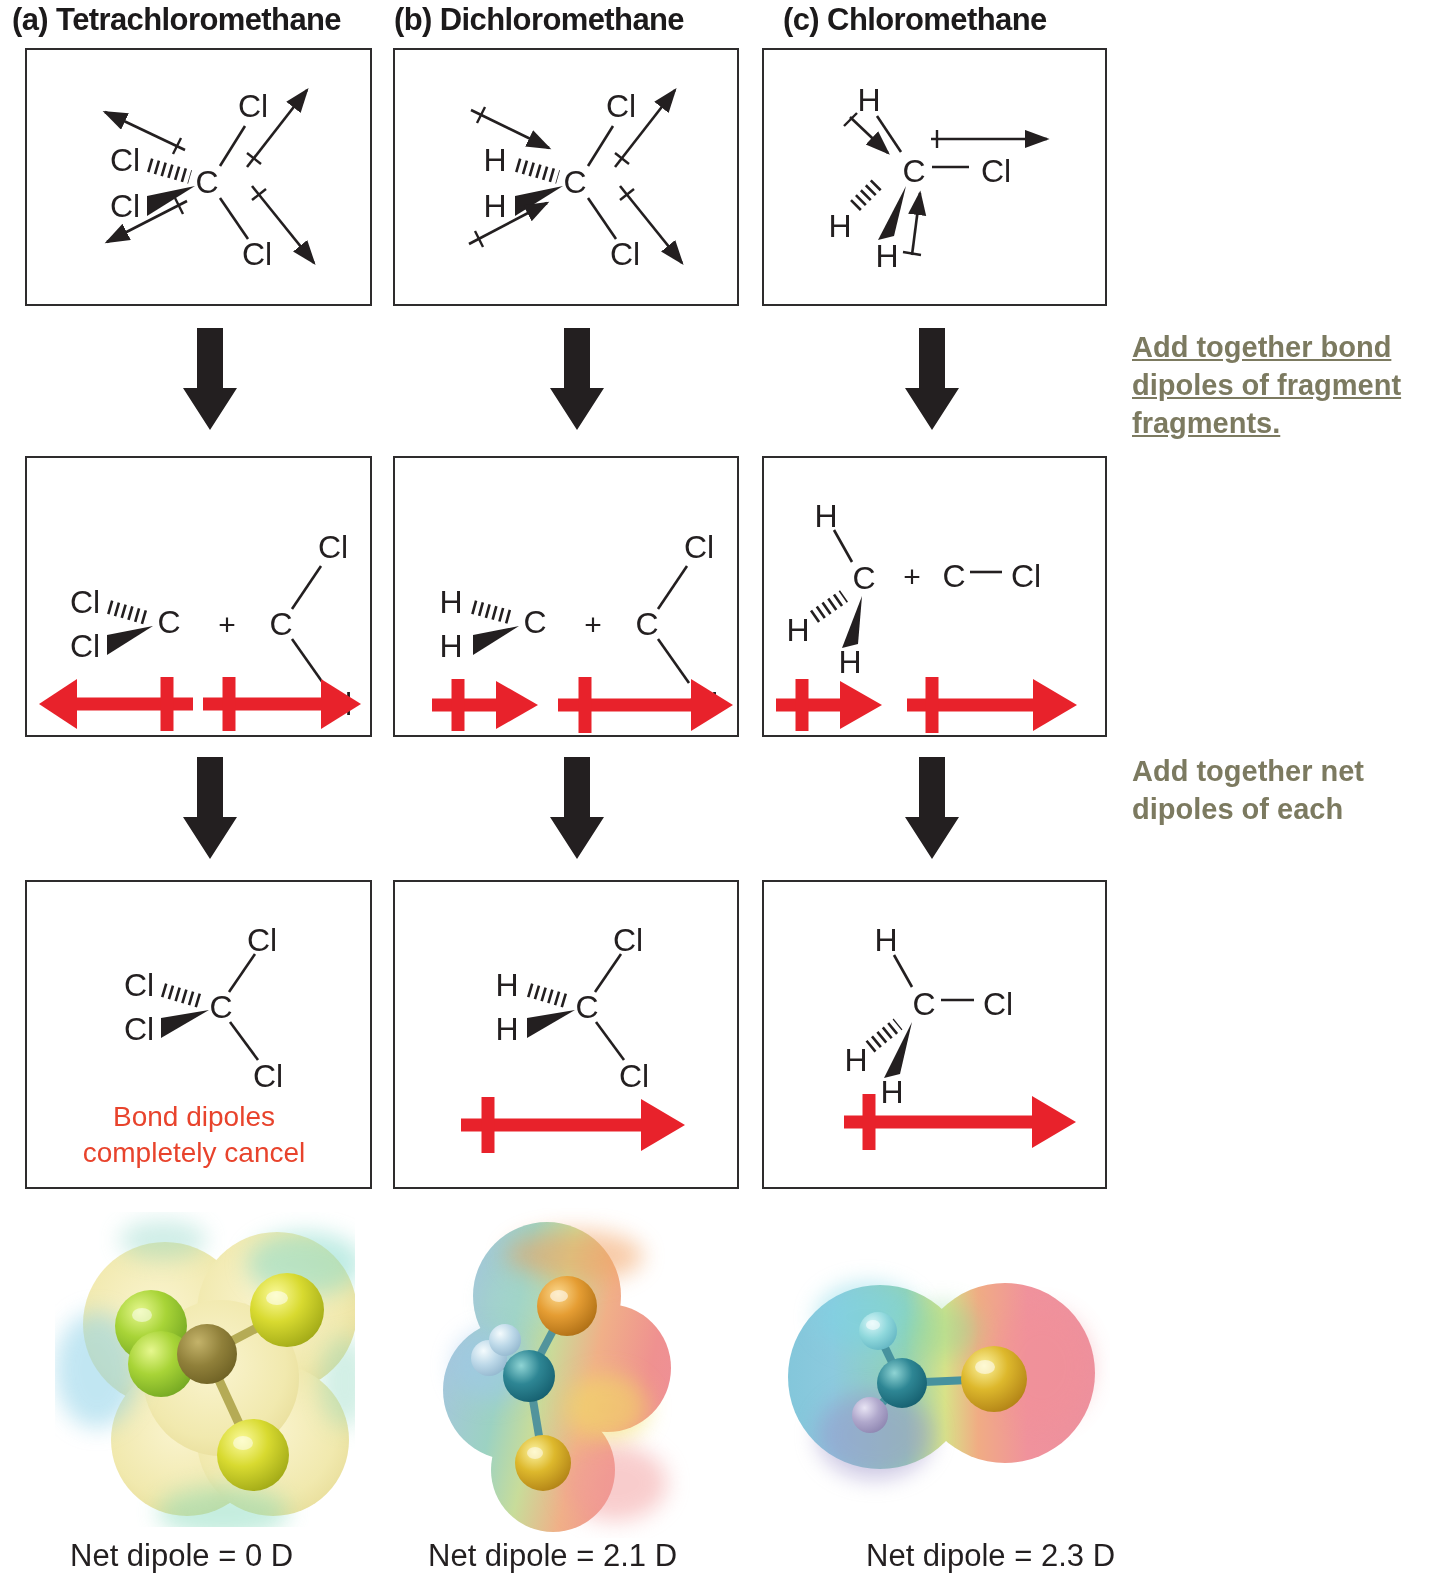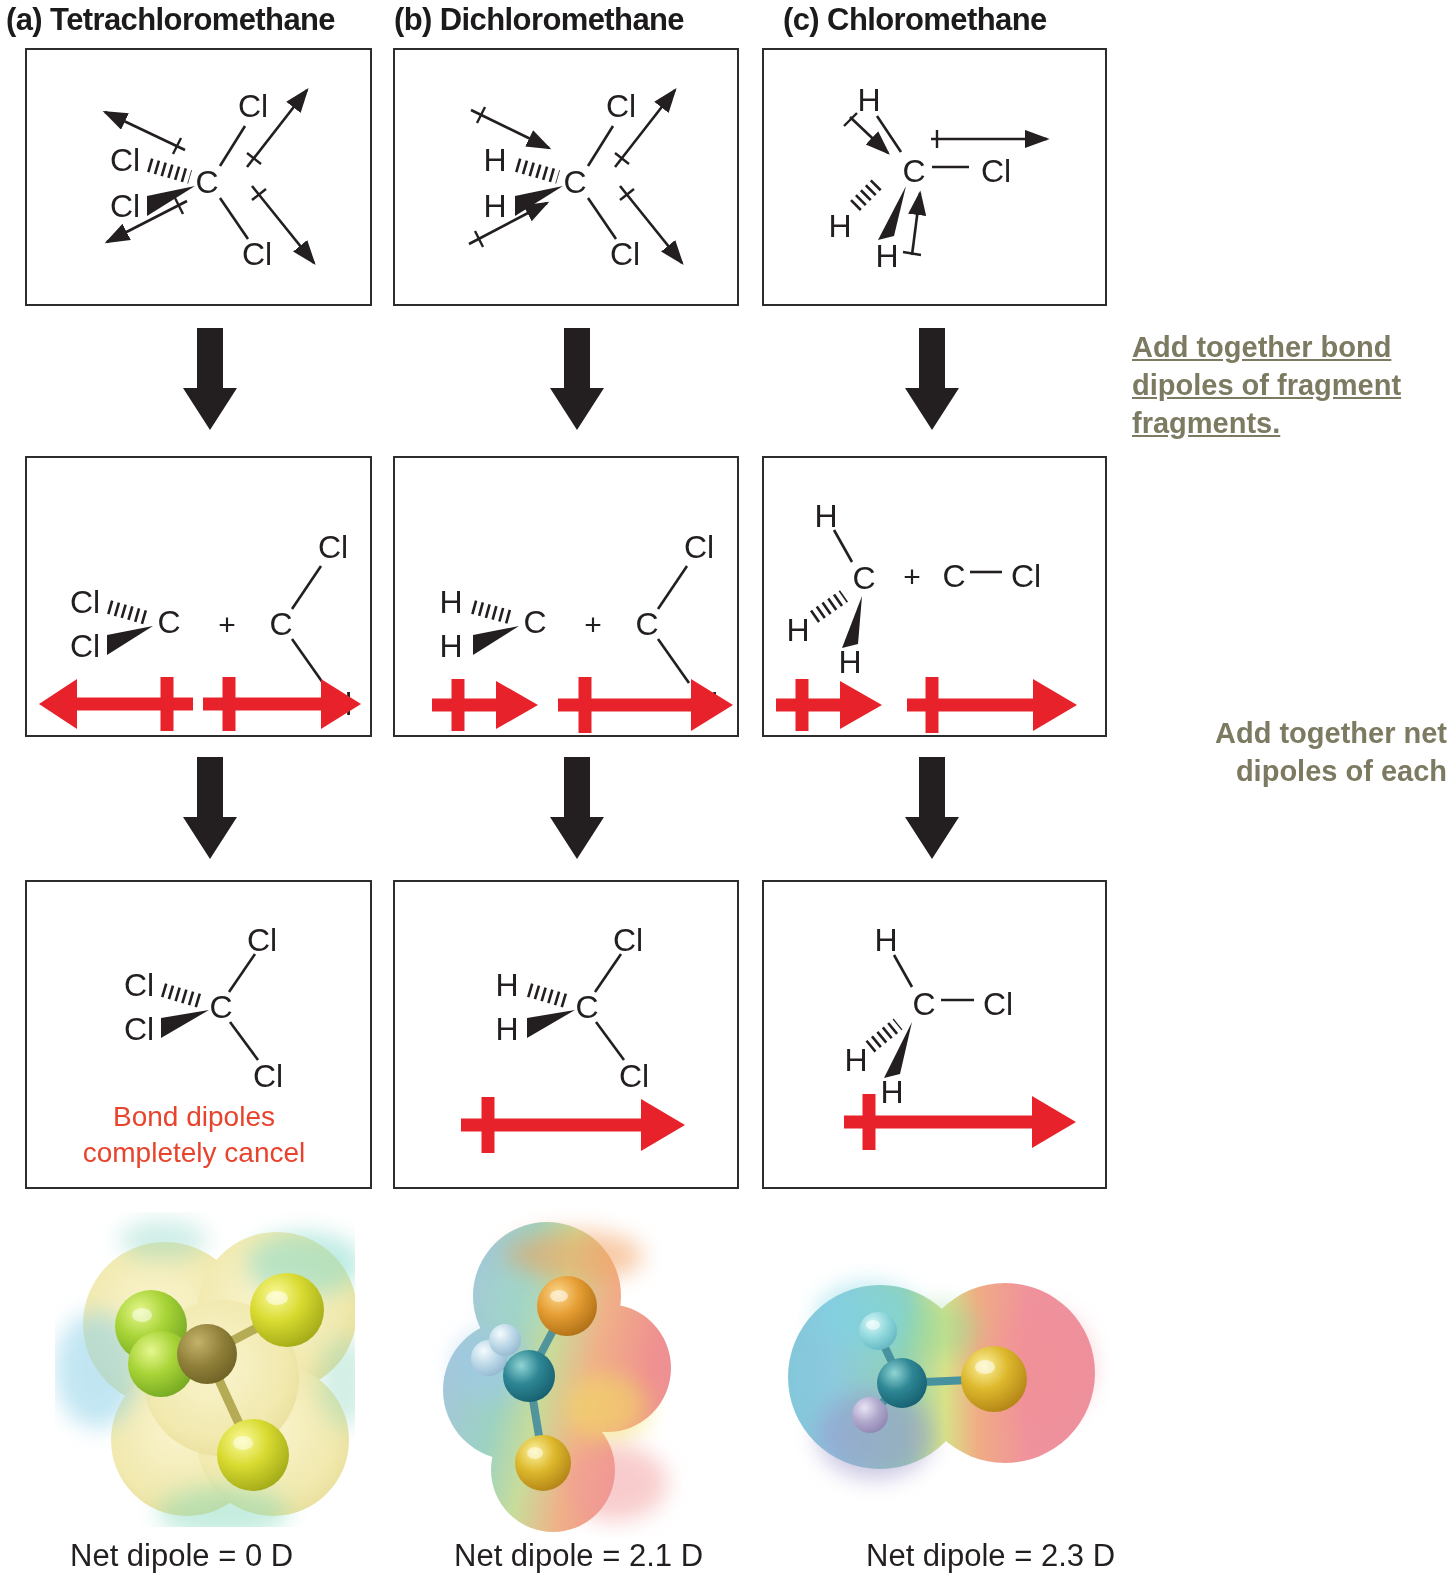--- a/index.html
+++ b/index.html
@@ -104,21 +104,21 @@
         <stop offset="0.60" stop-color="#f0ac84"></stop>
           <stop offset="0.75" stop-color="#f0929c"></stop>
         <stop offset="1" stop-color="#ec909e"></stop>
       </linearGradient>
       <filter id="soft" x="-60%" y="-60%" width="220%" height="220%">
         <feGaussianBlur stdDeviation="11"></feGaussianBlur>
       </filter>
     </defs>
   </svg>
 
-  <div class="col-header" style="left:6px;">(a) Tetrachloromethane</div>
+  <div class="col-header" style="left:12px;">(a) Tetrachloromethane</div>
   <div class="col-header" style="left:394px;">(b) Dichloromethane</div>
   <div class="col-header" style="left:760px;margin-left:23px;">(c) Chloromethane</div>
 
   <div class="panel" style="left:25px;top:48px;width:343px;height:254px;">
     <svg width="343" height="254" viewBox="0 0 343 254">
       <text class="atom" x="226" y="56">Cl</text>
       <line class="bond" x1="193" y1="116" x2="218" y2="76"></line>
       <text class="atom" x="230" y="204">Cl</text>
       <line class="bond" x1="193" y1="148" x2="221" y2="189"></line>
       <text class="atom" x="98" y="110">Cl</text>
@@ -298,21 +298,21 @@
   <svg class="abs" style="left:183px;top:757px;" width="54" height="104">
     <polygon points="14,0 40,0 40,60 54,60 27,102 0,60 14,60" fill="#231f20"></polygon>
   </svg>
   <svg class="abs" style="left:550px;top:757px;" width="54" height="104">
     <polygon points="14,0 40,0 40,60 54,60 27,102 0,60 14,60" fill="#231f20"></polygon>
   </svg>
   <svg class="abs" style="left:905px;top:757px;" width="54" height="104">
     <polygon points="14,0 40,0 40,60 54,60 27,102 0,60 14,60" fill="#231f20"></polygon>
   </svg>
 
-  <div class="annotation" style="top:714px;text-align:right;">
+  <div class="annotation" style="top:752px;">
     <div>Add together net</div>
     <div>dipoles of each</div>
   </div>
 
   <div class="panel" style="left:25px;top:880px;width:343px;height:305px;">
     <svg width="343" height="305" viewBox="0 0 343 305">
       <text class="atom" x="235" y="58">Cl</text>
       <line class="bond" x1="202" y1="110" x2="228" y2="72"></line>
       <text class="atom" x="112" y="103">Cl</text>
       <line class="hashbond" x1="136" y1="108" x2="176" y2="120"></line>
@@ -435,16 +435,16 @@
       <circle cx="98" cy="86" r="19" fill="url(#sphHc)"></circle>
       <circle cx="90" cy="170" r="18" fill="url(#sphHp)"></circle>
       <circle cx="122" cy="138" r="25" fill="url(#sphT)"></circle>
       <circle cx="214" cy="134" r="33" fill="url(#sphYo)"></circle>
       <ellipse cx="205" cy="122" rx="10" ry="7" fill="#ffffff" opacity="0.55"></ellipse>
       <ellipse cx="93" cy="80" rx="7" ry="5" fill="#ffffff" opacity="0.55"></ellipse>
     </g>
   </svg>
 
   <div class="netlabel" style="left:58px;">Net dipole = 0 D</div>
-  <div class="netlabel" style="left:442px;text-align:right;">Net dipole = 2.1 D</div>
+  <div class="netlabel" style="left:416px;text-align:right;">Net dipole = 2.1 D</div>
   <div class="netlabel" style="left:854px;">Net dipole = 2.3 D</div>
 
 </div>
 
 </body></html>

